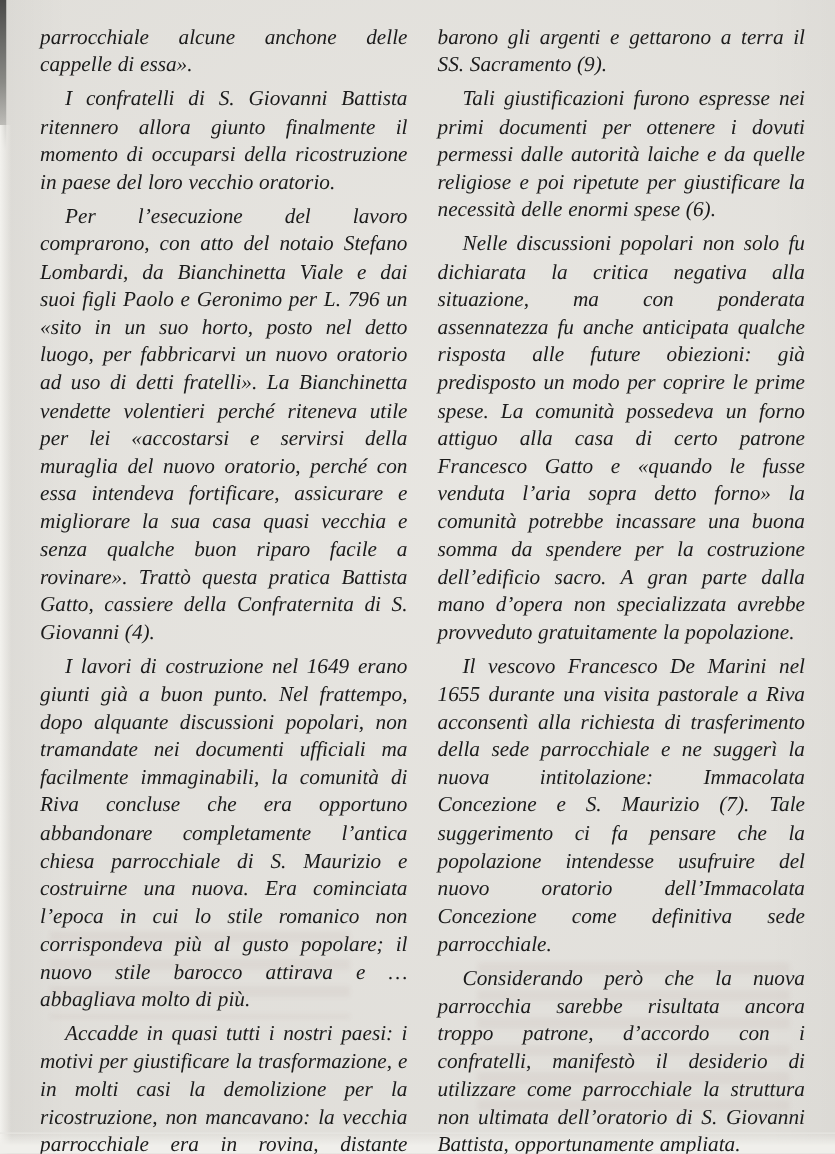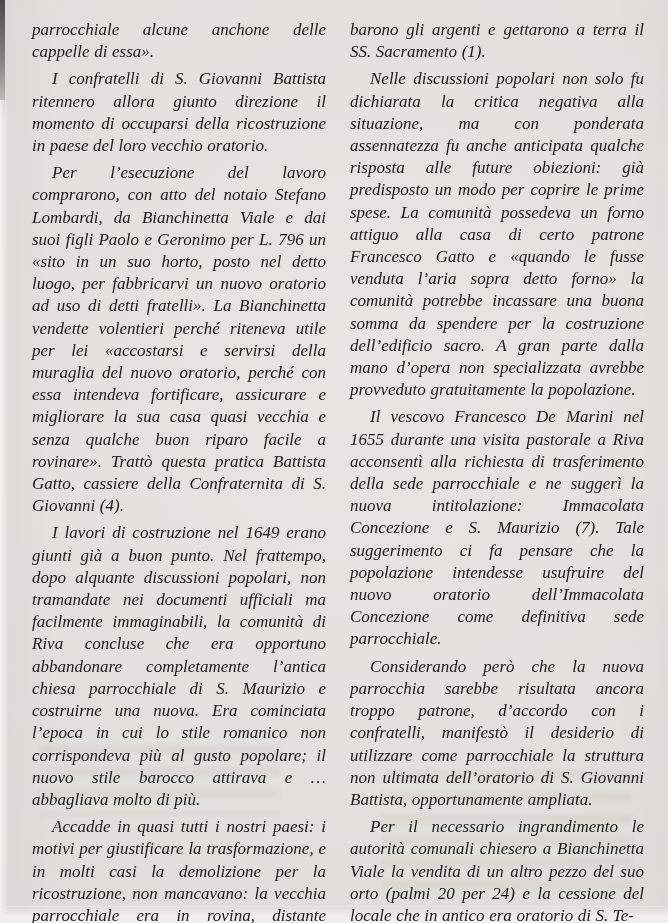--- a/index.html
+++ b/index.html
@@ -84,25 +84,26 @@
 
 <div class="paper"></div>
 <div class="edge-dark-topleft"></div>
 <div class="edge-light-left"></div>
 <div class="edge-light-bottom"></div>
 <div class="show-through lf"></div>
 <div class="show-through rt"></div>
 
 <div class="column left">
   <p class="no-indent">parrocchiale alcune anchone delle cappelle di essa».</p>
-  <p>I confratelli di S. Giovanni Battista ritennero allora giunto direzione il momento di occuparsi della ricostruzione in paese del loro vecchio oratorio.</p>
+  <p>I confratelli di S. Giovanni Battista ritennero allora giunto finalmente il momento di occuparsi della ricostruzione in paese del loro vecchio oratorio.</p>
   <p>Per l’esecuzione del lavoro comprarono, con atto del notaio Stefano Lombardi, da Bianchinetta Viale e dai suoi figli Paolo e Geronimo per L. 796 un «sito in un suo horto, posto nel detto luogo, per fabbricarvi un nuovo oratorio ad uso di detti fratelli». La Bianchinetta vendette volentieri perché riteneva utile per lei «accostarsi e servirsi della muraglia del nuovo oratorio, perché con essa intendeva fortificare, assicurare e migliorare la sua casa quasi vecchia e senza qualche buon riparo facile a rovinare». Trattò questa pratica Battista Gatto, cassiere della Confraternita di S. Giovanni (4).</p>
   <p>I lavori di costruzione nel 1649 erano giunti già a buon punto. Nel frattempo, dopo alquante discussioni popolari, non tramandate nei documenti ufficiali ma facilmente immaginabili, la comunità di Riva concluse che era opportuno abbandonare completamente l’antica chiesa parrocchiale di S. Maurizio e costruirne una nuova. Era cominciata l’epoca in cui lo stile romanico non corrispondeva più al gusto popolare; il nuovo stile barocco attirava e … abbagliava molto di più.</p>
   <p>Accadde in quasi tutti i nostri paesi: i motivi per giustificare la trasformazione, e in molti casi la demolizione per la ricostruzione, non mancavano: la vecchia parrocchiale era in rovina, distante dall’abitato, irraggiungibile dagli anziani, dalle donne e dai bambini nel periodo invernale. «Lontana dall’habitatione - così scrivono anche i sindaci di Riva - e molto scomoda in ogni tempo di pioggie, freddi e caldi e per conseguenza di niuna o poca frequenza». In più, «anni sono» fu «assassinata» dai ladri che ru-</p>
 </div>
 
 <div class="column right">
-  <p class="no-indent">barono gli argenti e gettarono a terra il SS. Sacramento (1).</p>
+  <p class="no-indent">barono gli argenti e gettarono a terra il SS. Sacramento (9).</p>
+  <p>Tali giustificazioni furono espresse nei primi documenti per ottenere i dovuti permessi dalle autorità laiche e da quelle religiose e poi ripetute per giustificare la necessità delle enormi spese (6).</p>
   <p>Nelle discussioni popolari non solo fu dichiarata la critica negativa alla situazione, ma con ponderata assennatezza fu anche anticipata qualche risposta alle future obiezioni: già predisposto un modo per coprire le prime spese. La comunità possedeva un forno attiguo alla casa di certo patrone Francesco Gatto e «quando le fusse venduta l’aria sopra detto forno» la comunità potrebbe incassare una buona somma da spendere per la costruzione dell’edificio sacro. A gran parte dalla mano d’opera non specializzata avrebbe provveduto gratuitamente la popolazione.</p>
   <p>Il vescovo Francesco De Marini nel 1655 durante una visita pastorale a Riva acconsentì alla richiesta di trasferimento della sede parrocchiale e ne suggerì la nuova intitolazione: Immacolata Concezione e S. Maurizio (7). Tale suggerimento ci fa pensare che la popolazione intendesse usufruire del nuovo oratorio dell’Immacolata Concezione come definitiva sede parrocchiale.</p>
   <p>Considerando però che la nuova parrocchia sarebbe risultata ancora troppo patrone, d’accordo con i confratelli, manifestò il desiderio di utilizzare come parrocchiale la struttura non ultimata dell’oratorio di S. Giovanni Battista, opportunamente ampliata.</p>
   <p>Per il necessario ingrandimento le autorità comunali chiesero a Bianchinetta Viale la vendita di un altro pezzo del suo orto (palmi 20 per 24) e la cessione del locale che in antico era oratorio di S. Te-</p>
 </div>
 
 </body></html>

